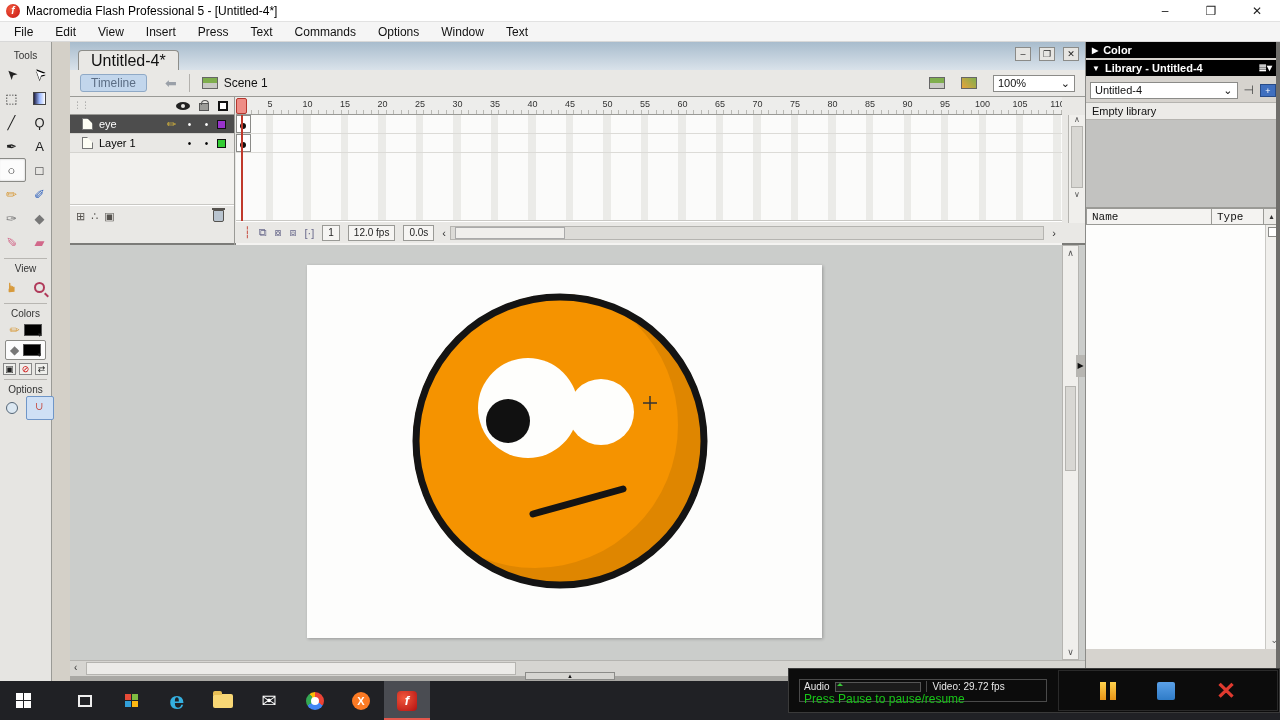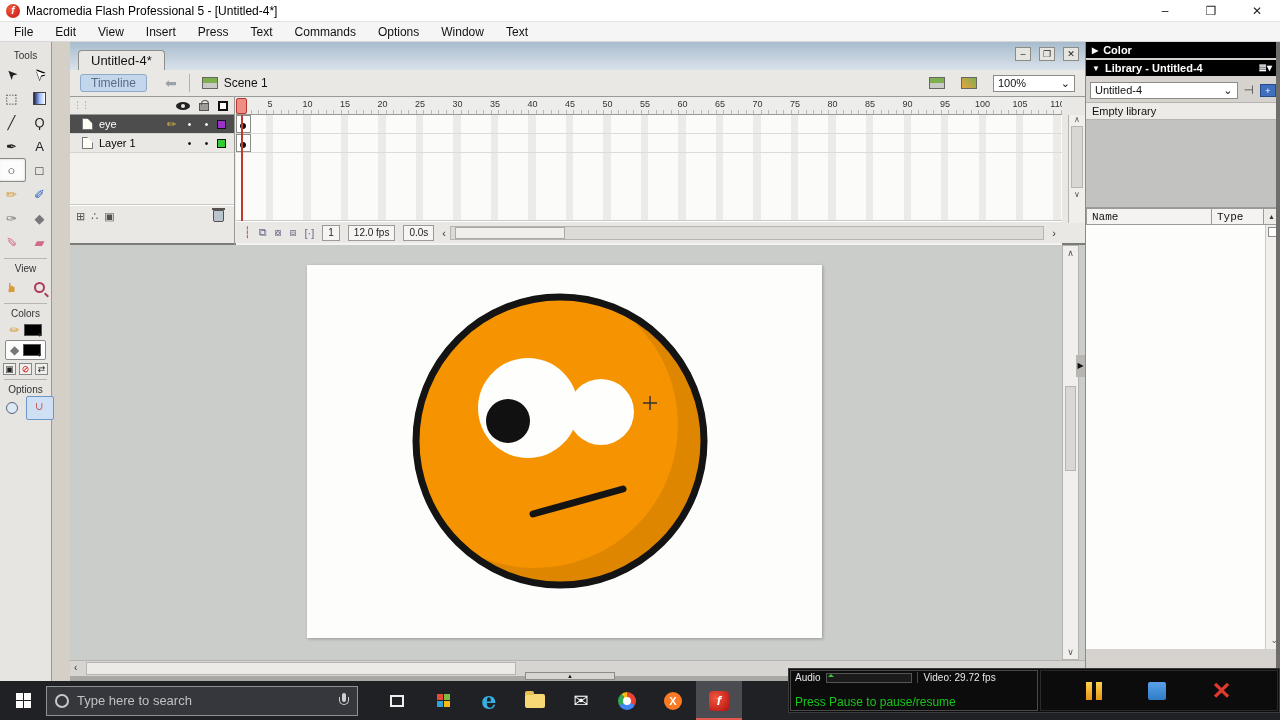--- a/index.html
+++ b/index.html
@@ -42,21 +42,21 @@
   .swatch::after { content:"▾"; position:absolute; right:-1px; bottom:-4px; font-size:7px; color:#222; }
   .mini-btn-row { display:flex; justify-content:center; gap:3px; margin-top:3px; }
   .mini-btn { width:13px; height:12px; border:1px solid #888; background:#efefec; font-size:9px; display:flex; align-items:center; justify-content:center; color:#222; }
   .no-col { color:#c00; }
   .magnet { color:#c43022; font-weight:bold; transform:rotate(180deg); display:inline-block; font-size:14px; }
   .obj-draw { width:12px; height:12px; border:1px solid #567; border-radius:50%; background:#dce8f2; }
 
   
   .docarea { position:absolute; left:70px; top:0; width:1015px; height:639px; background:#cbcdcb; }
   .tabrow { position:absolute; left:0; top:0; width:1015px; height:28px; background:linear-gradient(#a8bccd,#d9e2ea); }
-  .doc-tab { position:absolute; left:8px; bottom:0; height:20px; padding:0 12px; background:#e9e8e5; border:1px solid #8d8d89; border-bottom:none; border-radius:4px 4px 0 0; font-size:13px; color:#111; display:flex; align-items:center; }
+  .doc-tab { position:absolute; left:8px; bottom:0; height:20px; padding:0 12px; background:#e9e8e5; border:1px solid #8d8d89; border-bottom:none; border-radius:4px 4px 0 0; font-size:16px; color:#111; display:flex; align-items:center; }
   .doc-controls { position:absolute; right:6px; top:5px; display:flex; gap:8px; }
   .doc-btn { width:16px; height:14px; background:#e6e5e2; border:1px solid #8b8b88; font-size:9px; line-height:12px; text-align:center; color:#222; }
   .editbar { position:absolute; left:0; top:28px; width:1015px; height:27px; background:#e9e8e5; border-bottom:1px solid #9a9a96; display:flex; align-items:center; }
   .timeline-toggle { margin-left:10px; height:18px; padding:0 10px; background:#c2d6ec; border:1px solid #8fa9c6; border-radius:3px; color:#5b6d84; font-size:12px; display:flex; align-items:center; }
   .back-arrow { margin-left:18px; color:#9aa0a8; font-size:14px; }
   .ebar-sep { width:1px; height:18px; background:#b3b1ad; margin:0 12px; }
   .clap-icon { width:16px; height:12px; background:linear-gradient(#7fae4e 0 5px, #c9c9c5 5px); border:1px solid #666; margin-right:6px; }
   .scene-label { font-size:12px; color:#111; }
   .ebar-right { margin-left:auto; display:flex; align-items:center; gap:10px; margin-right:10px; }
   .zoom-select { width:82px; height:17px; background:#fff; border:1px solid #8b8b88; font-size:11px; display:flex; align-items:center; padding:0 4px; justify-content:space-between; color:#111; }
@@ -164,21 +164,21 @@
   .folder-glyph { width:20px; height:14px; background:#f8d775; border-radius:2px; position:relative; }
   .folder-glyph::before { content:""; position:absolute; left:0; top:-3px; width:9px; height:4px; background:#e8bf55; border-radius:2px 2px 0 0; }
   .mail-glyph { color:#fff; font-size:18px; }
   .chrome-glyph { width:18px; height:18px; border-radius:50%; background:conic-gradient(#ea4335 0 33%, #4285f4 33% 66%, #34a853 66% 90%, #fbbc05 90%); position:relative; }
   .chrome-glyph::after { content:""; position:absolute; left:5px; top:5px; width:8px; height:8px; background:#fff; border-radius:50%; }
   .xampp-glyph { width:18px; height:18px; border-radius:50%; background:#fb7a24; color:#fff; font-weight:bold; font-size:11px; text-align:center; line-height:18px; }
   .flashapp-glyph { width:20px; height:20px; border-radius:4px; background:radial-gradient(circle at 35% 35%, #f2573c, #b21010); color:#fff; font-style:italic; font-weight:bold; font-size:13px; text-align:center; line-height:20px; }
 
   
   .recorder { position:absolute; left:788px; top:668px; width:492px; height:45px; background:#0c0c0c; border:1px solid #3a3a3a; z-index:20; display:flex; align-items:stretch; }
-  .rec-info { width:248px; border:1px solid #4a4a4a; margin:1px; padding:1px 4px; display:flex; flex-direction:column; justify-content:space-between; }
+  .rec-info { width:248px; border:1px solid #4a4a4a; margin:10px; padding:1px 4px; display:flex; flex-direction:column; justify-content:space-between; }
   .rec-row1 { display:flex; align-items:center; gap:5px; }
   .rec-audio-label { color:#e8e8e8; font-size:10px; }
   .rec-meter { width:86px; height:10px; background:#1b1b1b; border:1px solid #555; position:relative; }
   .rec-meter::before { content:""; position:absolute; left:1px; top:-3px; border:3px solid transparent; border-bottom-color:#37c837; }
   .rec-video-label { color:#e8e8e8; font-size:10px; border-left:1px solid #4a4a4a; padding-left:6px; }
   .rec-hint { color:#18c518; font-size:12px; }
   .rec-timer { width:118px; margin:1px 2px; border:1px solid #4a4a4a; display:flex; align-items:center; justify-content:center; color:#fff; font-size:23px; font-family:"DejaVu Sans Mono", monospace; letter-spacing:0; }
   .rec-buttons { flex:1; margin:1px; border:1px solid #2a2a2a; display:flex; align-items:center; justify-content:space-evenly; }
   .pause-glyph { display:flex; gap:4px; }
   .pause-glyph span { width:6px; height:18px; background:linear-gradient(#ffd24d,#e89417); }
@@ -502,25 +502,20 @@
 
   <div class="taskbar">
     <div class="start-btn">
       <span class="start-glyph">
           <span></span>
           <span></span>
           <span></span>
           <span></span>
         </span>
     </div>
-    <div class="search-box">
-      <span class="search-circle"></span>
-      <span class="search-text">Type here to search</span>
-      <span class="mic-icon"></span>
-    </div>
     <div class="tb-icons">
       <div class="tb-tile">
           <span class="taskview-glyph"></span>
         </div>
       <div class="tb-tile">
           <span class="store-glyph">
             <span></span>
             <span></span>
             <span></span>
             <span></span>

